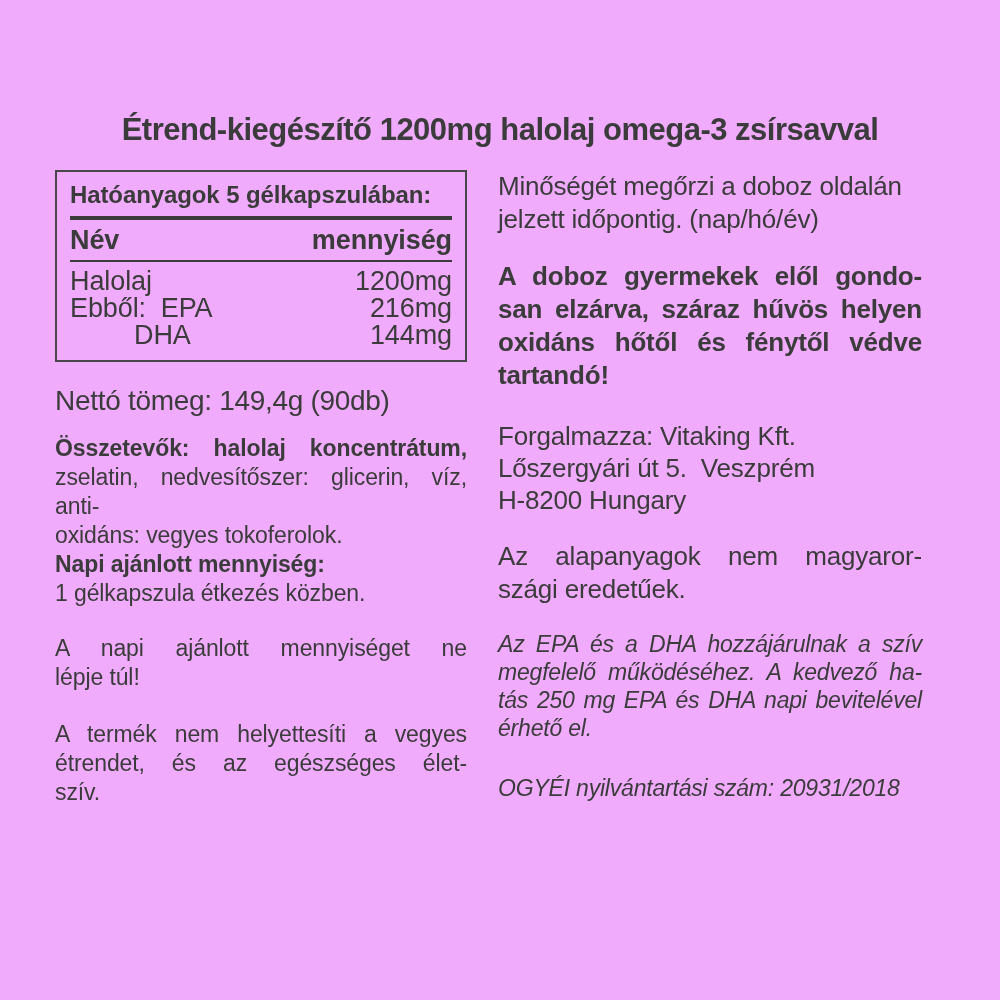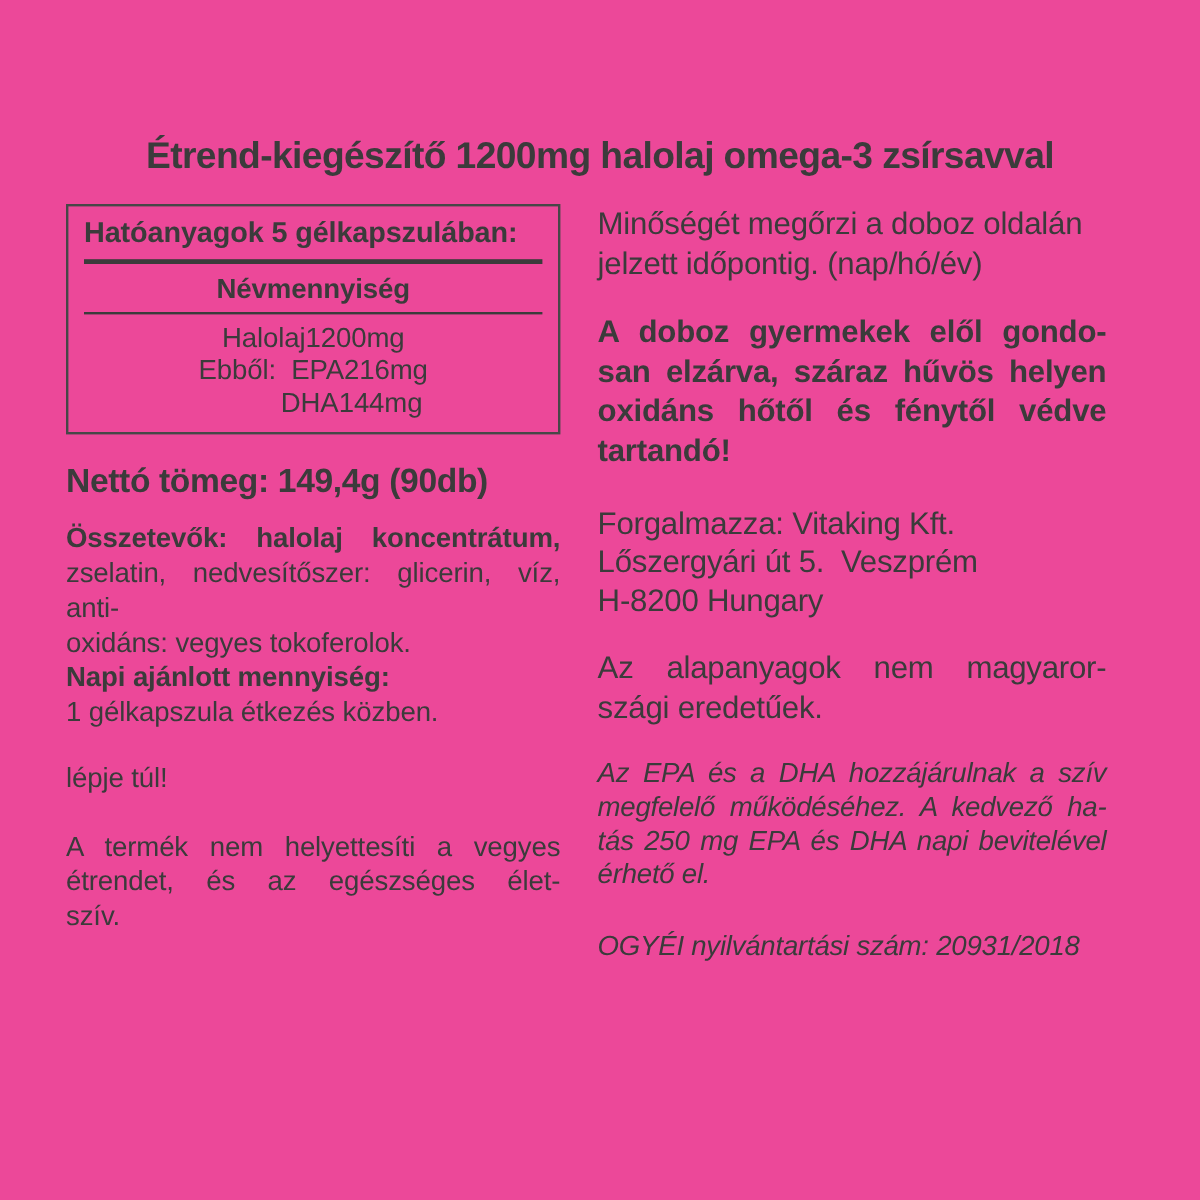--- a/index.html
+++ b/index.html
@@ -1,38 +1,38 @@
 <!DOCTYPE html>
 <html><head>
 <meta charset="utf-8">
 <style>
   html,body { margin:0; padding:0; background:#ffffff; }
   .page {
     position:relative; width:1000px; height:1000px; box-sizing:border-box;
-    padding:112px 55px 0 55px; background:#ec4899;
+    padding:112px 55px 0 55px; background:#f0abfc;
     font-family:"Liberation Sans","DejaVu Sans",sans-serif; color:#3b3b3b;
   }
   .title {
     margin:0 0 22px 0; font-size:31px; font-weight:bold; letter-spacing:-0.5px;
     text-align:center; white-space:nowrap;
   }
   .cols { display:flex; }
   .col-left  { width:412px; font-size:23px; line-height:29px; letter-spacing:-0.1px; }
   .col-right { width:424px; margin-left:31px; font-size:26px; line-height:33px; letter-spacing:-0.2px; }
 
   
   .facts { border:2px solid #474747; padding:9px 13px 11px 13px; }
   .facts-title { font-size:24px; font-weight:bold; line-height:27px; }
   .rule-thick { height:4px; background:#3b3b3b; margin:8px 0 6px 0; }
   .rule-thin  { height:2px; background:#3b3b3b; margin:6px 0 6px 0; }
-  .frow { display:flex; justify-content:center; font-size:23px; line-height:27px; }
+  .frow { display:flex; justify-content:space-between; font-size:27px; line-height:27px; }
   .fhead { font-weight:bold; line-height:28px; }
   .indent { padding-left:64px; }
 
-  .net { margin-top:22px; font-size:28px; font-weight:bold; line-height:34px; letter-spacing:-0.3px; }
+  .net { margin-top:22px; font-size:28px; font-weight:normal; line-height:34px; letter-spacing:-0.3px; }
 
   .para { margin:0; }
   .line { display:block; }
   .jl { text-align:justify; text-align-last:justify; }
   .b  { font-weight:bold; }
 
   .p-ingredients { margin-top:16px; }
   .p-daily       { }
   .p-warning     { margin-top:26px; }
   .p-diet        { margin-top:28px; }
@@ -83,20 +83,21 @@
         <span class="line jl">zselatin, nedvesítőszer: glicerin, víz, anti-</span>
         <span class="line">oxidáns: vegyes tokoferolok.</span>
       </p>
 
       <p class="para p-daily">
         <span class="line b">Napi ajánlott mennyiség:</span>
         <span class="line">1 gélkapszula étkezés közben.</span>
       </p>
 
       <p class="para p-warning">
+        <span class="line jl">A napi ajánlott mennyiséget ne</span>
         <span class="line">lépje túl!</span>
       </p>
 
       <p class="para p-diet">
         <span class="line jl">A termék nem helyettesíti a vegyes</span>
         <span class="line jl">étrendet, és az egészséges élet-</span>
         <span class="line">szív.</span>
       </p>
 
     </div>

